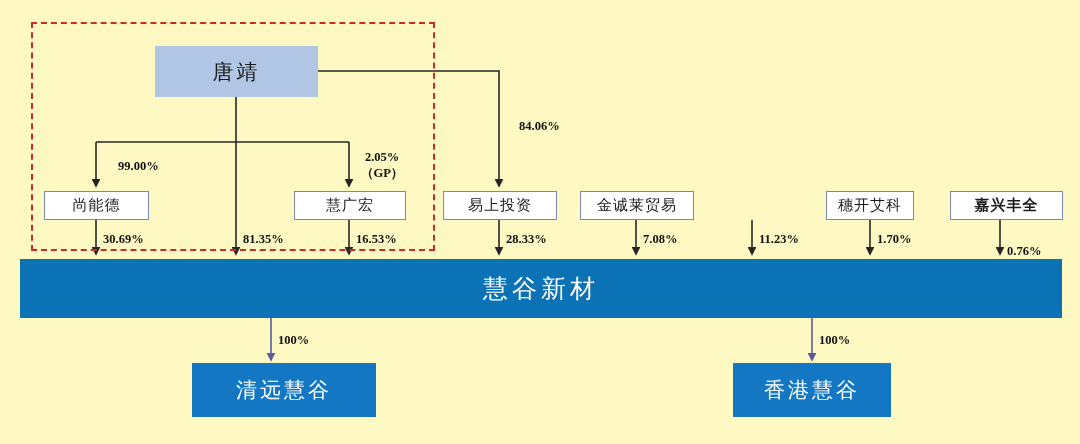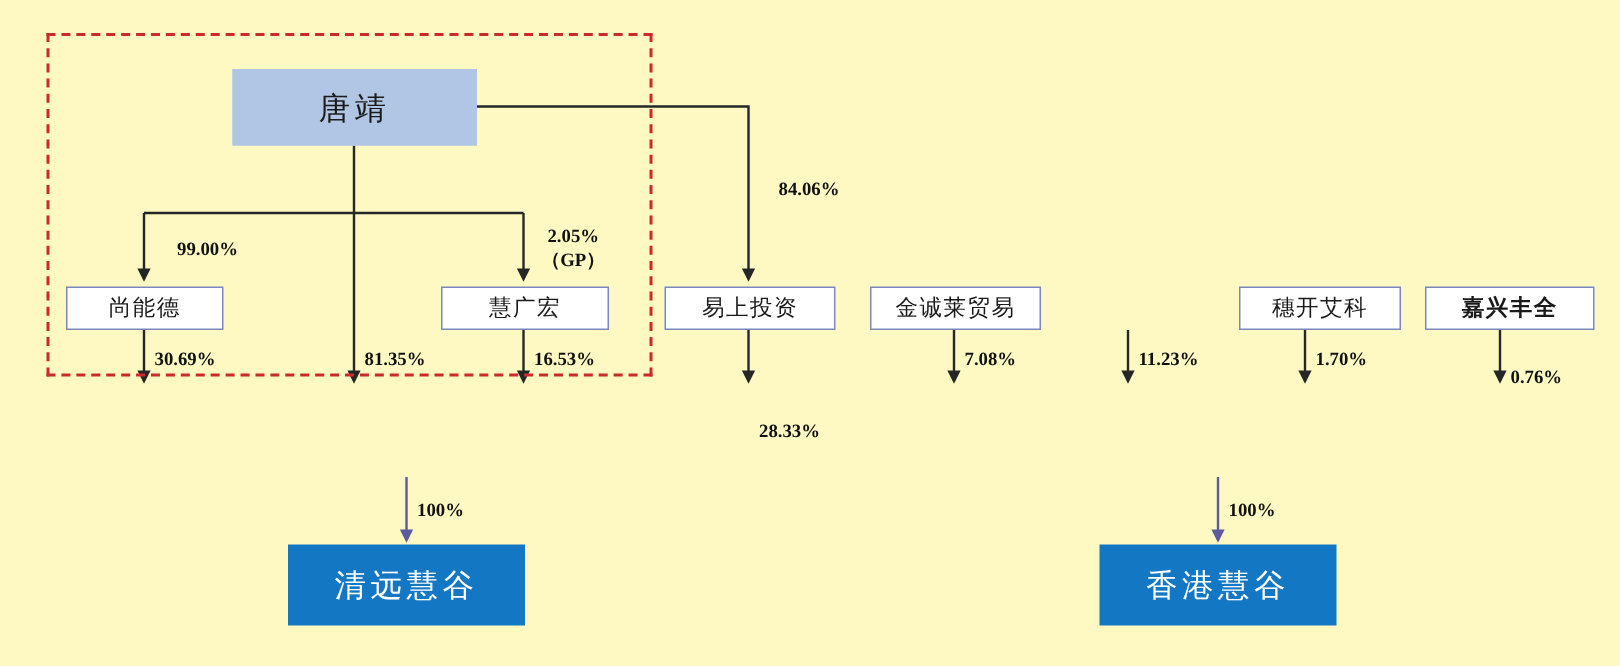--- a/index.html
+++ b/index.html
@@ -147,30 +147,33 @@
 
   <div class="node node-shareholder" style="left:443px; top:191px; width:114px; height:29px;justify-content:center;">
     <span>易上投资</span>
   </div>
 
   <div class="node node-shareholder" style="left:580px; top:191px; width:114px; height:29px;">
     <span>金诚莱贸易</span>
   </div>
 
 
-  <div class="node node-shareholder" style="left:826px; top:191px; width:108px; height:29px;">
+  <div class="node node-shareholder" style="left:826px; top:191px; width:88px; height:29px;">
     <span>穗开艾科</span>
   </div>
 
   <div class="node node-shareholder" style="left:950px; top:191px; width:113px; height:29px;font-weight:bold;">
     <span>嘉兴丰全</span>
   </div>
 
-
-  <div class="node node-subsidiary" style="left:192px; top:363px; width:158px; height:54px;">
+  <div class="node node-company" style="left:20px; top:259px; width:1042px; height:59px;">
+    <span>慧谷新材</span>
+  </div>
+
+  <div class="node node-subsidiary" style="left:192px; top:363px; width:184px; height:54px;">
     <span>清远慧谷</span>
   </div>
 
   <div class="node node-subsidiary" style="left:733px; top:363px; width:158px; height:54px;">
     <span>香港慧谷</span>
   </div>
 
   <div class="edge-label" style="left:118px; top:159px;">
     <span>99.00%</span>
   </div>
@@ -189,21 +192,21 @@
   </div>
 
   <div class="edge-label" style="left:243px; top:232px;">
     <span>81.35%</span>
   </div>
 
   <div class="edge-label" style="left:356px; top:232px;">
     <span>16.53%</span>
   </div>
 
-  <div class="edge-label" style="left:506px; top:232px;margin-top:48px;">
+  <div class="edge-label" style="left:506px; top:232px;">
     <span>28.33%</span>
   </div>
 
   <div class="edge-label" style="left:643px; top:232px;text-align:center;">
     <span>7.08%</span>
   </div>
 
   <div class="edge-label" style="left:759px; top:232px;">
     <span>11.23%</span>
   </div>

